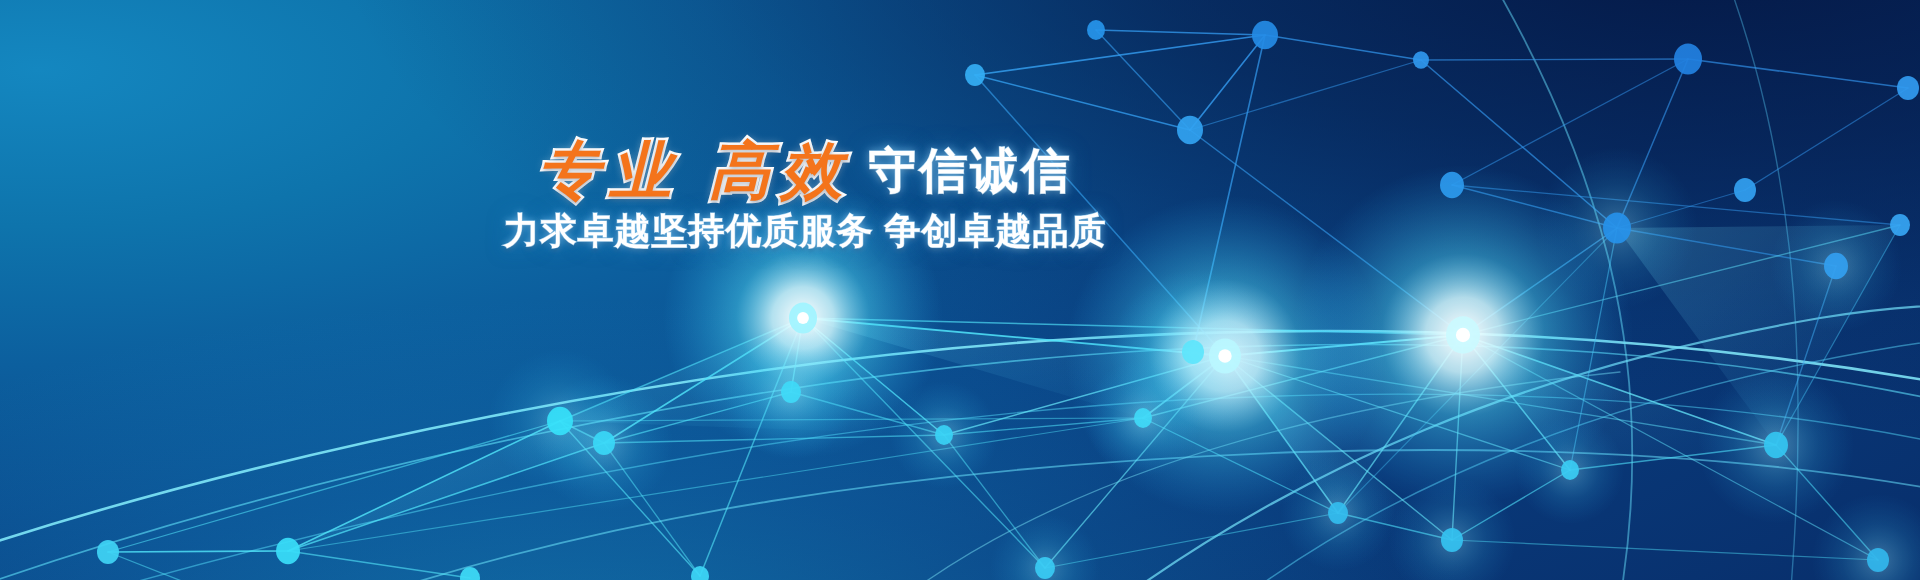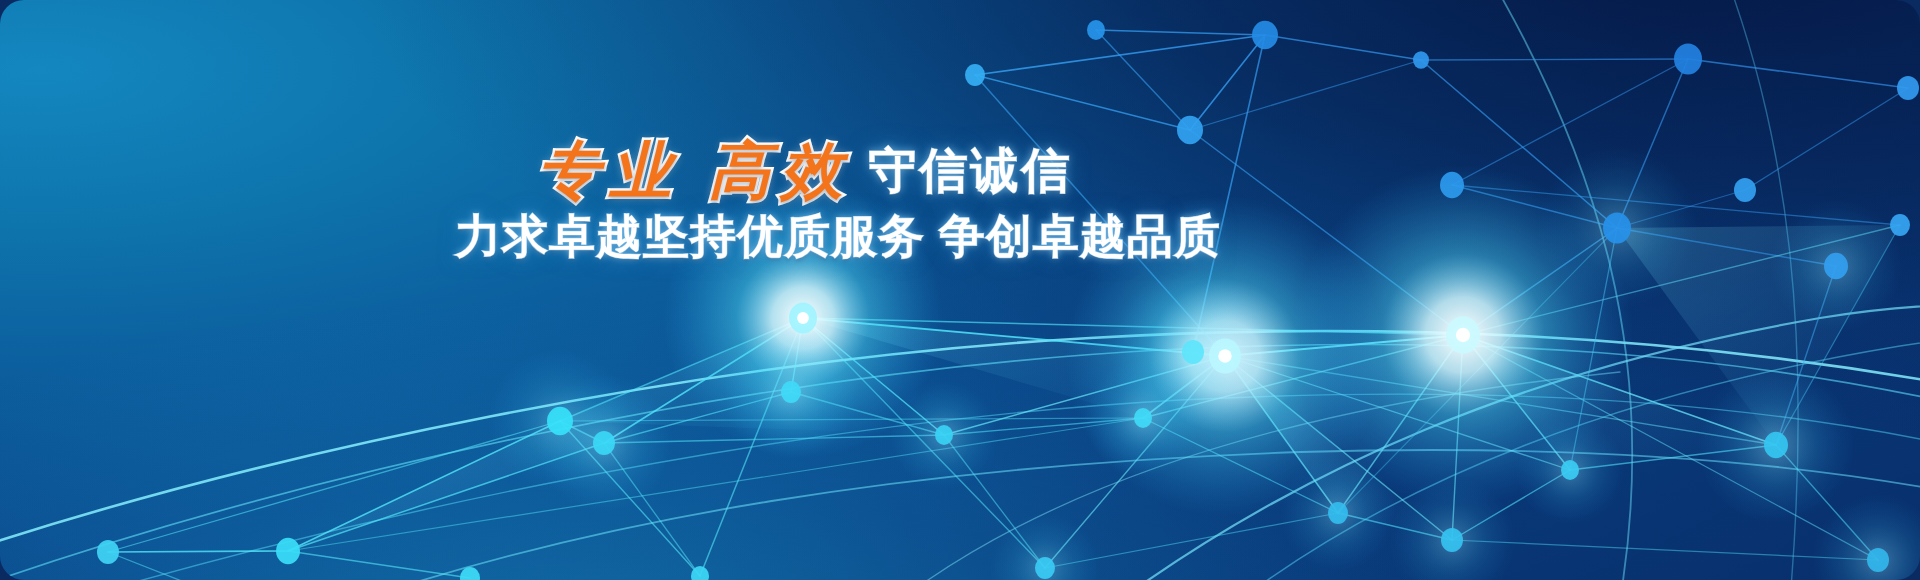--- a/index.html
+++ b/index.html
@@ -9,21 +9,20 @@
   #banner{
     position:relative;
     width:1920px;
     height:580px;
     overflow:hidden;
     font-family:"Liberation Sans","DejaVu Sans",sans-serif;
     
     background:
       radial-gradient(120% 150% at 2% 12%,  #1487c0 0%, #0e74ac 18%, #0c5f9e 34%, #0a4a8c 52%, #093b7c 70%, #082f6c 100%),
       linear-gradient(100deg,#0f7fb8 0%, #0c63a4 22%, #0a4c90 45%, #0a3a7c 68%, #0a2d6e 85%, #0b2a63 100%);
-    border-radius: 24px;
   }
 
   
   .corner-dark{
     position:absolute; inset:0;
     background:radial-gradient(90% 110% at 88% -10%, rgba(4,22,66,.92) 0%, rgba(5,26,72,.62) 32%, rgba(7,34,84,.22) 58%, rgba(0,0,0,0) 78%);
     pointer-events:none;
   }
   
   .corner-cyan{
@@ -68,21 +67,21 @@
     letter-spacing:3px;
     color:#ffffff;
     -webkit-text-stroke:1px #cfe7f8;
     paint-order:stroke fill;
     text-shadow:0 0 8px rgba(150,215,255,.8), 0 0 22px rgba(60,170,235,.55), 0 2px 4px rgba(3,26,62,.5);
     vertical-align:middle;
     margin-left:16px;
   }
   #subline{
     white-space:nowrap;
-    font-size:46px;
+    font-size:36px;
     font-weight:700;
     letter-spacing:1px;
     color:#ffffff;
     -webkit-text-stroke:1px #bfe0f6;
     paint-order:stroke fill;
     text-shadow:0 0 7px rgba(140,210,255,.85), 0 0 20px rgba(55,165,235,.5), 0 2px 4px rgba(3,26,62,.5);
     line-height:1.05;
   }
 </style>
 </head>

